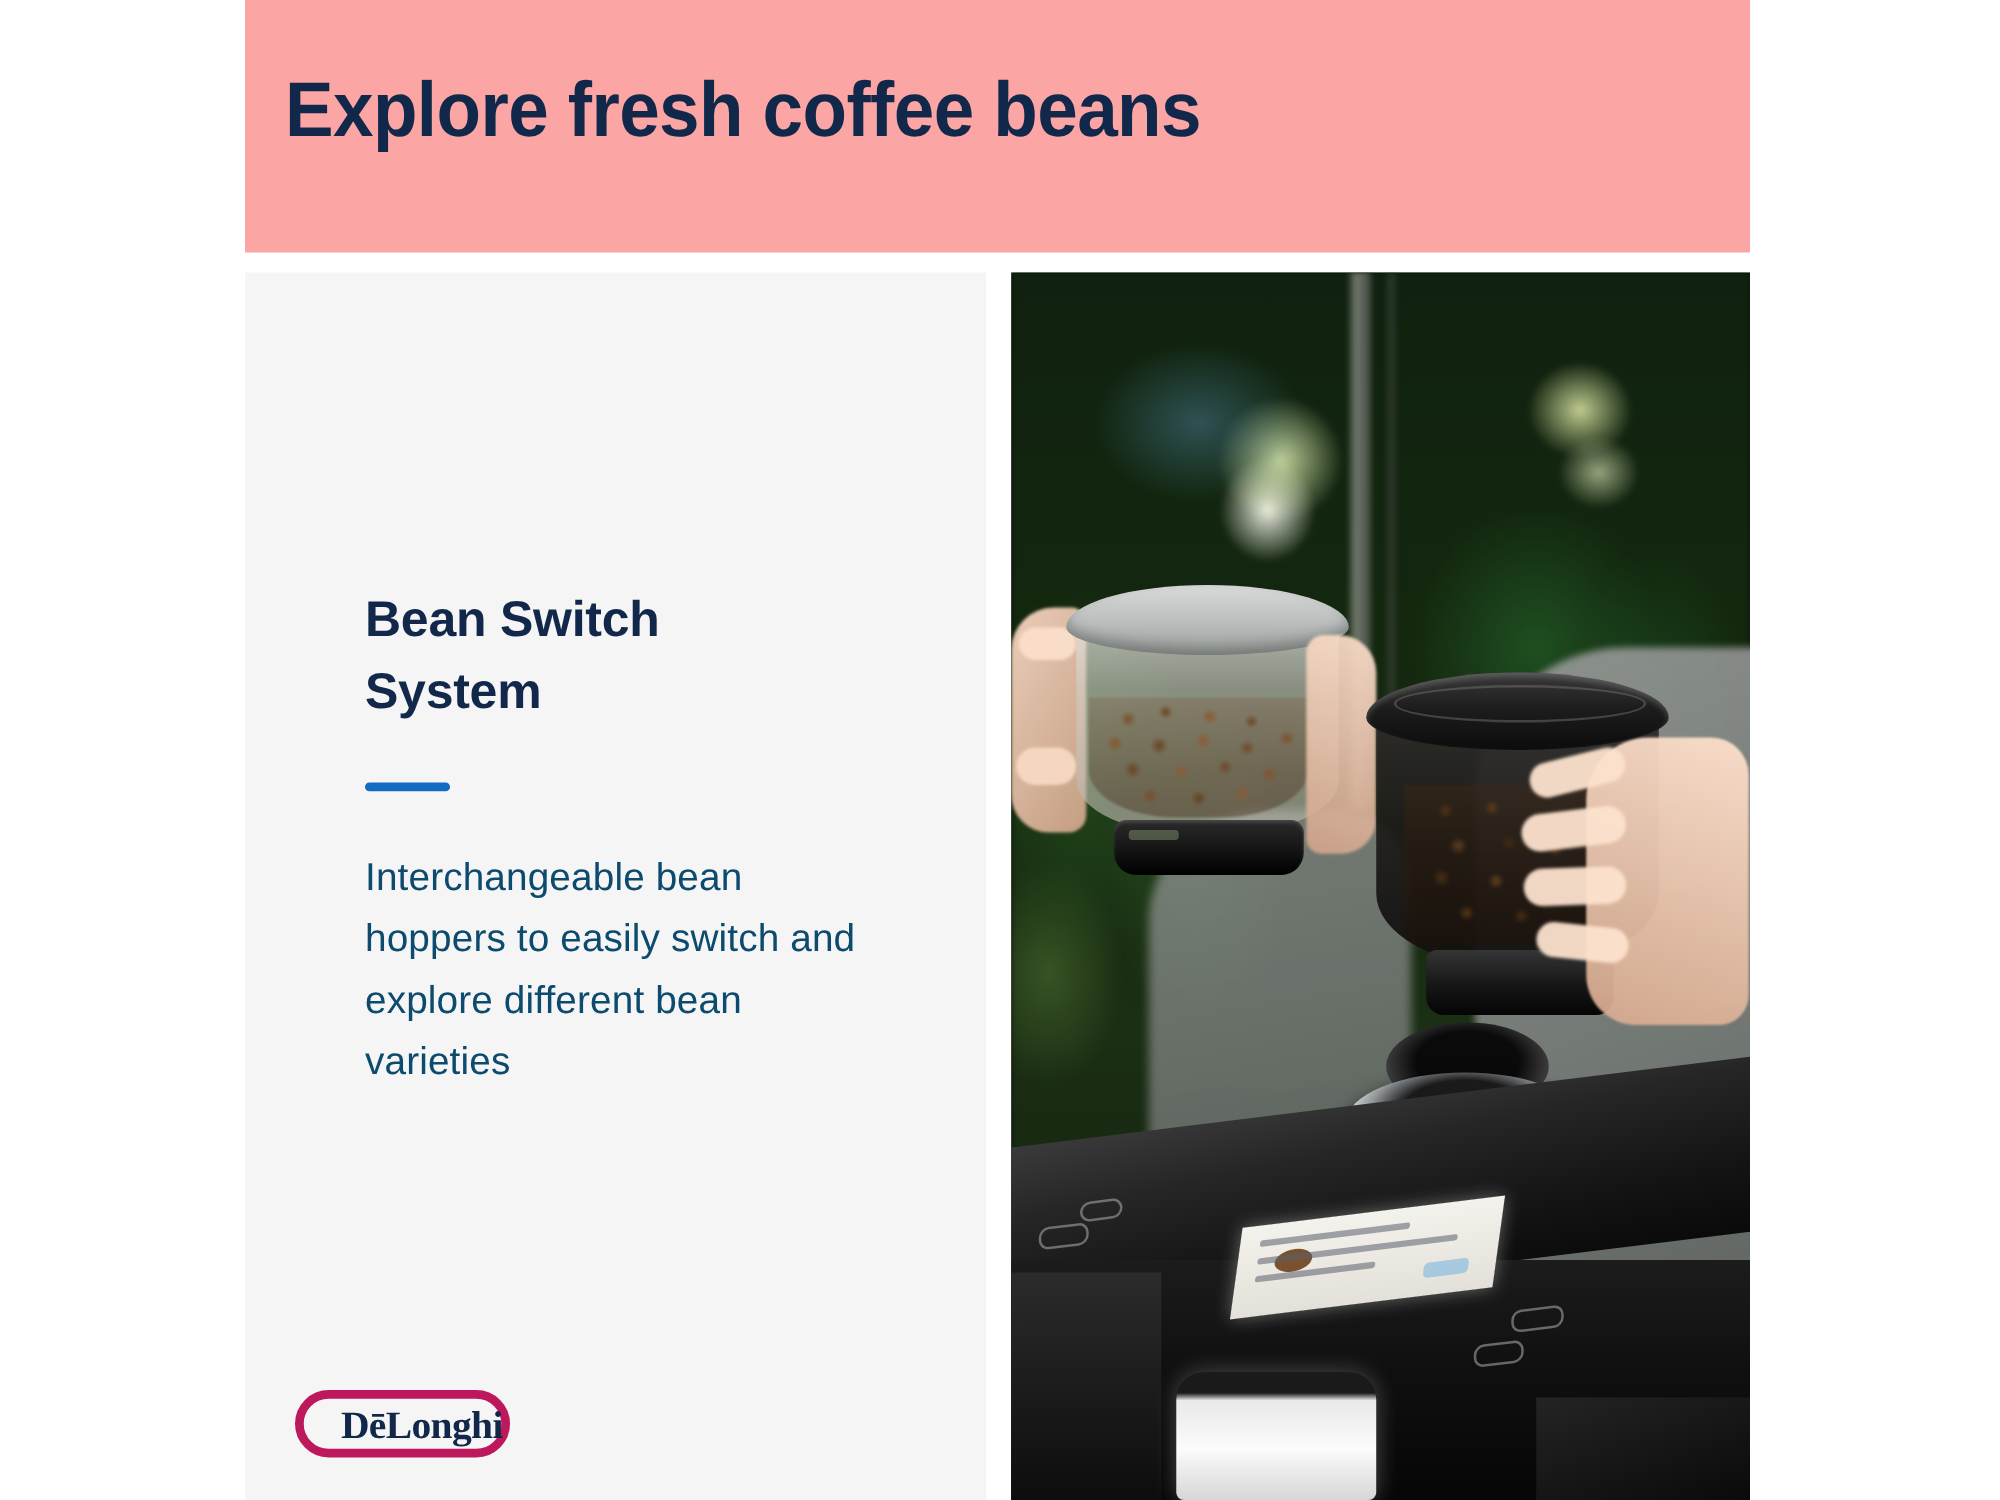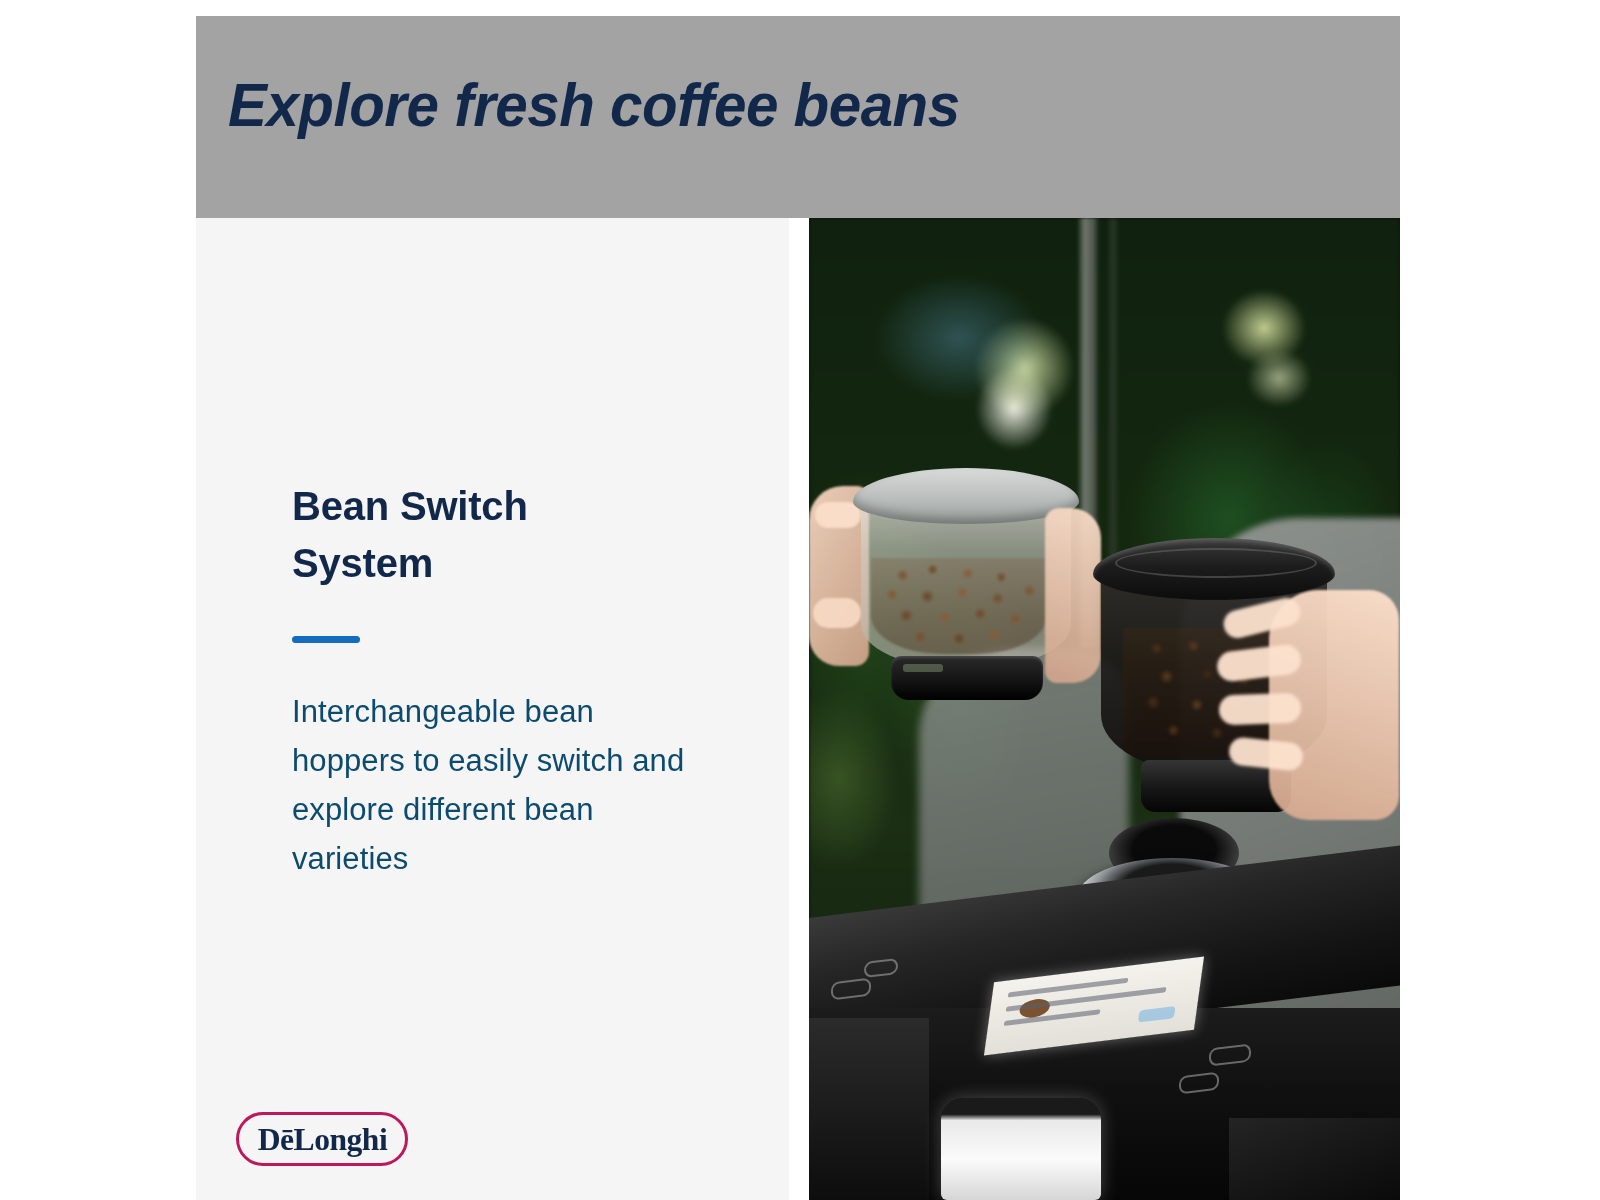--- a/index.html
+++ b/index.html
@@ -17,25 +17,24 @@
     position: relative;
     width: 1600px;
     height: 1200px;
     background: #ffffff;
   }
 
   
   .header-band {
     position: absolute;
     left: 196px;
-    top: 16px;
+    top: 0px;
     width: 1204px;
     height: 202px;
-    background: #a3a3a3;
-    font-style: italic;
+    background: #fca5a5;
   }
 
   .page-title {
     position: absolute;
     left: 32px;
     top: 52px;
     font-size: 62px;
     line-height: 74px;
     font-weight: 700;
     letter-spacing: -0.5px;
@@ -62,21 +61,21 @@
     position: relative;
     width: 593px;
     height: 982px;
     background: #f5f5f5;
     flex: 0 0 593px;
   }
 
   .feature-block {
     position: absolute;
     left: 96px;
-    top: 260px;
+    top: 250px;
     width: 420px;
   }
 
   .feature-heading {
     font-size: 40px;
     line-height: 57px;
     font-weight: 700;
     color: #12284a;
     letter-spacing: -0.2px;
     max-width: 330px;
@@ -100,25 +99,25 @@
     letter-spacing: 0.1px;
   }
 
   
   .logo {
     position: absolute;
     left: 40px;
     top: 894px;
     width: 172px;
     height: 54px;
-    border: 3px solid #be185d;
+    border: 7px solid #be185d;
     border-radius: 27px;
     display: flex;
     align-items: center;
-    justify-content: center;
+    justify-content: flex-end;
     background: transparent;
   }
 
   .logo-text {
     font-family: "Liberation Serif", "DejaVu Serif", serif;
     font-weight: 700;
     font-size: 31px;
     line-height: 31px;
     color: #12284a;
     letter-spacing: -0.5px;

